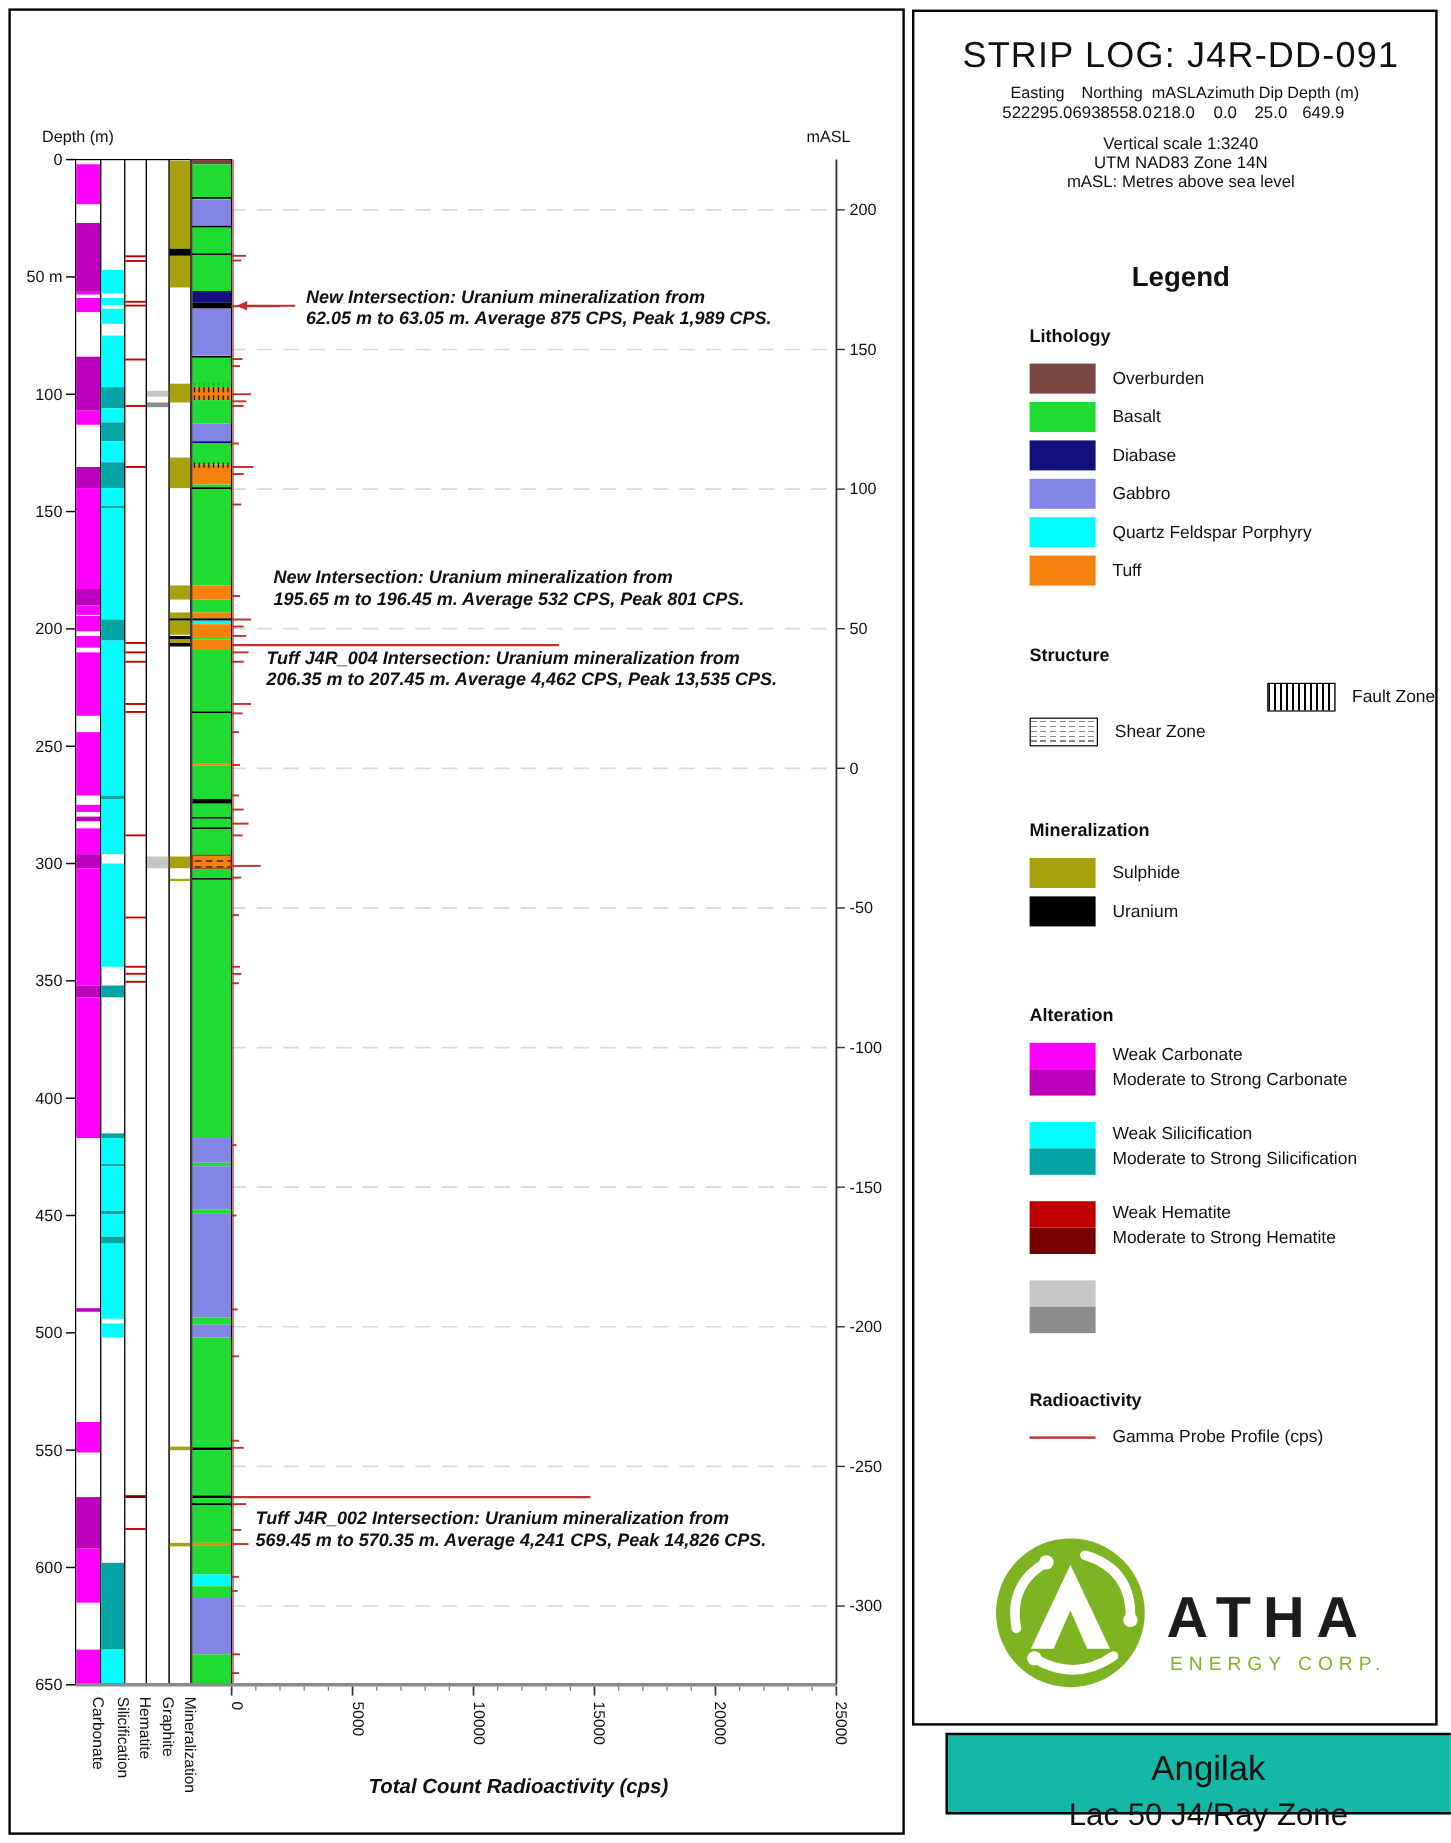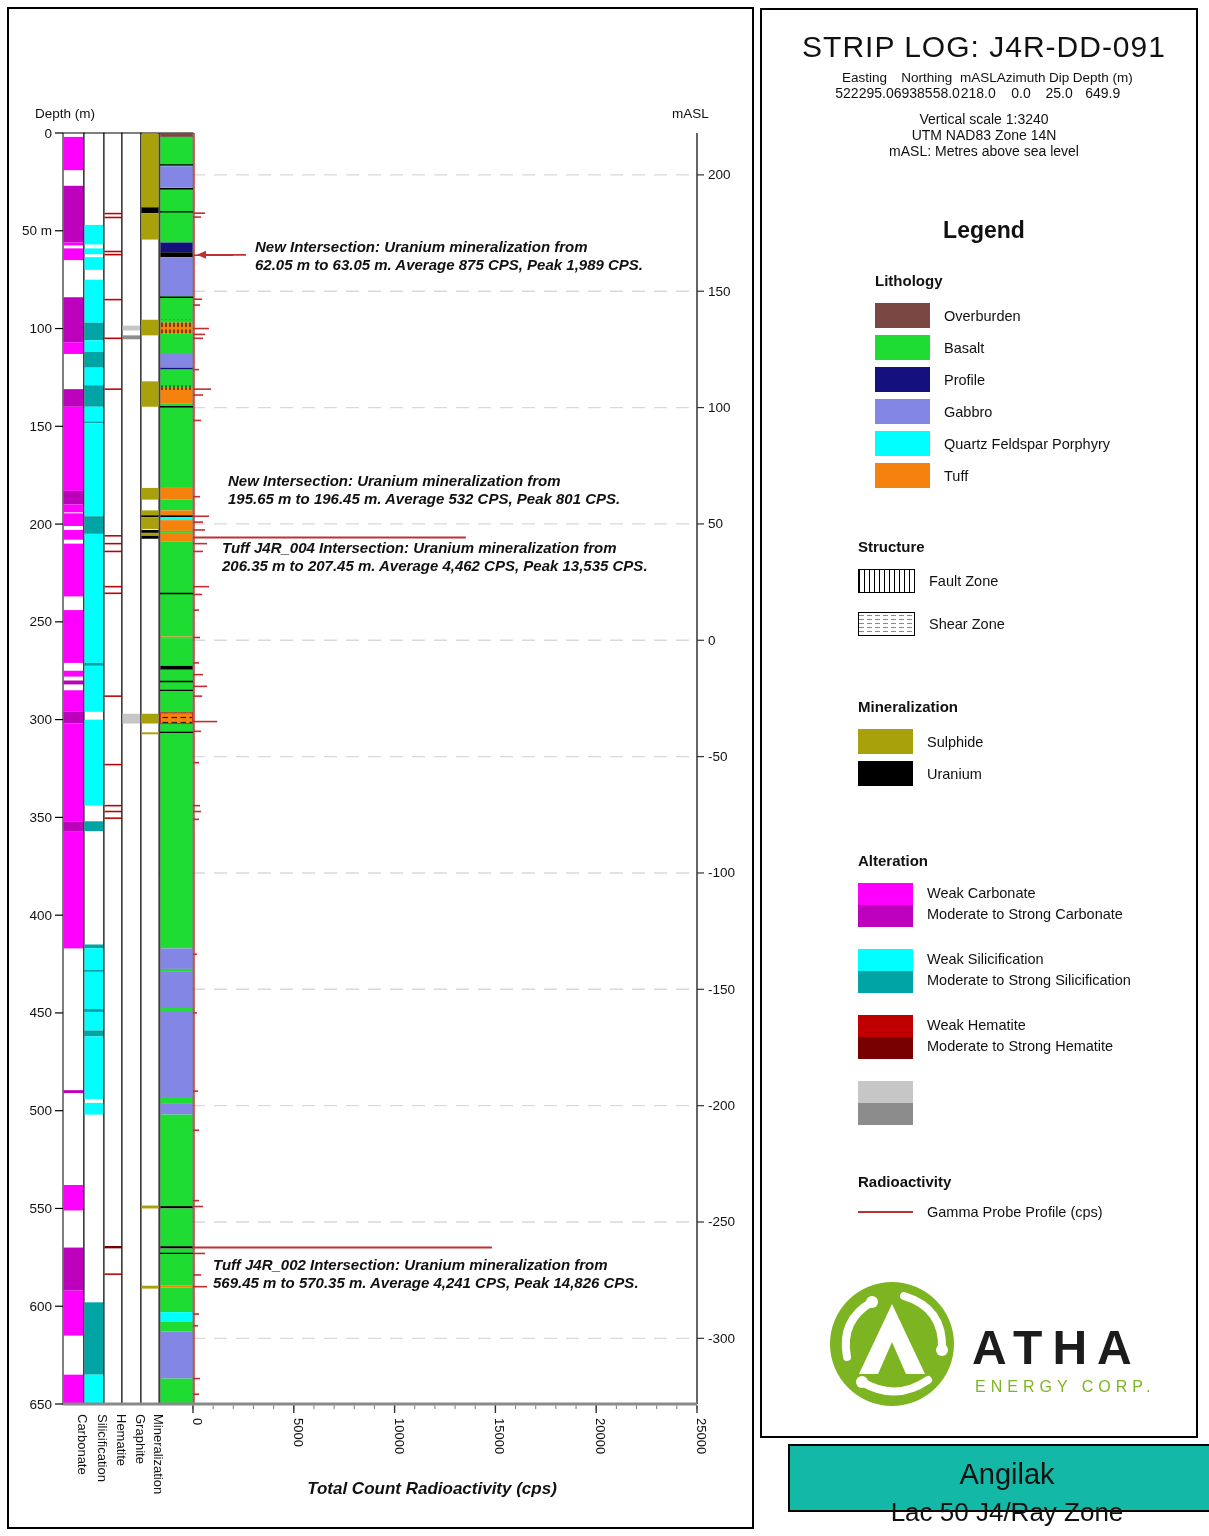--- a/index.html
+++ b/index.html
@@ -434,50 +434,50 @@
         <div class="val">649.9</div>
       </div>
     </div>
   <div class="scale-lines">
     <div>Vertical scale 1:3240</div>
     <div>UTM NAD83 Zone 14N</div>
     <div>mASL: Metres above sea level</div>
   </div>
   <div class="legend-title">Legend</div>
   <div class="legend-body" id="legend-body">
-      <div class="lg-section" style="margin-top: 0px; margin-left: 17px;">
+      <div class="lg-section" style="margin-top: 0px;">
         <div class="lg-header">Lithology</div>
         <div class="lg-row">
           <div class="lg-swatch" style="background: rgb(123, 71, 67);"></div>
           <div class="lg-label">Overburden</div>
         </div>
         <div class="lg-row">
           <div class="lg-swatch" style="background: rgb(30, 220, 50);"></div>
           <div class="lg-label">Basalt</div>
         </div>
         <div class="lg-row">
           <div class="lg-swatch" style="background: rgb(20, 16, 126);"></div>
-          <div class="lg-label">Profile</div>
+          <div class="lg-label">Diabase</div>
         </div>
         <div class="lg-row">
           <div class="lg-swatch" style="background: rgb(132, 134, 230);"></div>
           <div class="lg-label">Gabbro</div>
         </div>
         <div class="lg-row">
           <div class="lg-swatch" style="background: rgb(0, 255, 255);"></div>
           <div class="lg-label">Quartz Feldspar Porphyry</div>
         </div>
         <div class="lg-row">
           <div class="lg-swatch" style="background: rgb(245, 130, 12);"></div>
           <div class="lg-label">Tuff</div>
         </div>
       </div>
       <div class="lg-section" style="margin-top: 50px;">
         <div class="lg-header">Structure</div>
-        <div class="lg-row" style="margin-bottom: 19px;">
+        <div class="lg-row" style="margin-bottom: 5px; justify-content: flex-end;">
           <div class="lg-swatch pat-fault" style="height: 22px;"></div>
           <div class="lg-label">Fault Zone</div>
         </div>
         <div class="lg-row" style="margin-bottom: 5px;">
           <div class="lg-swatch pat-shear" style="height: 22px;"></div>
           <div class="lg-label">Shear Zone</div>
         </div>
       </div>
       <div class="lg-section" style="margin-top: 62px;">
         <div class="lg-header">Mineralization</div>

